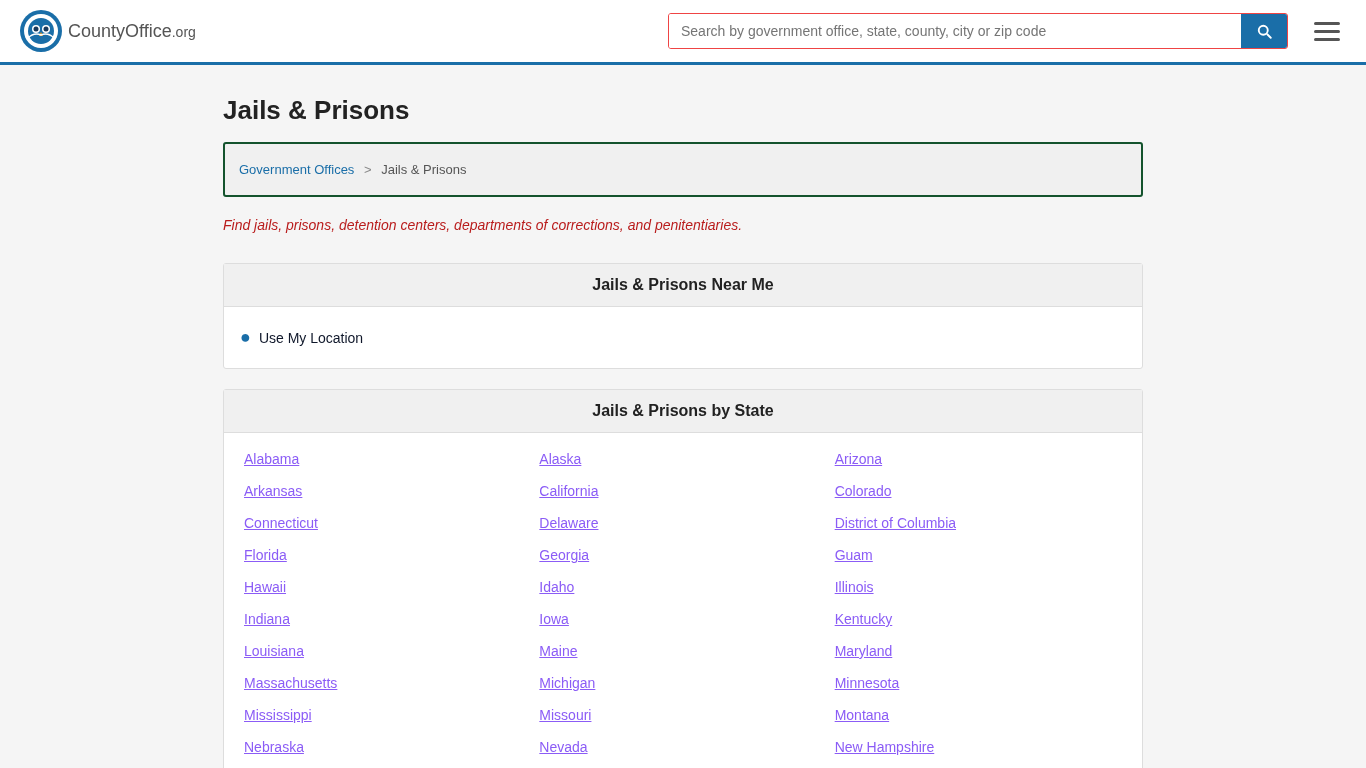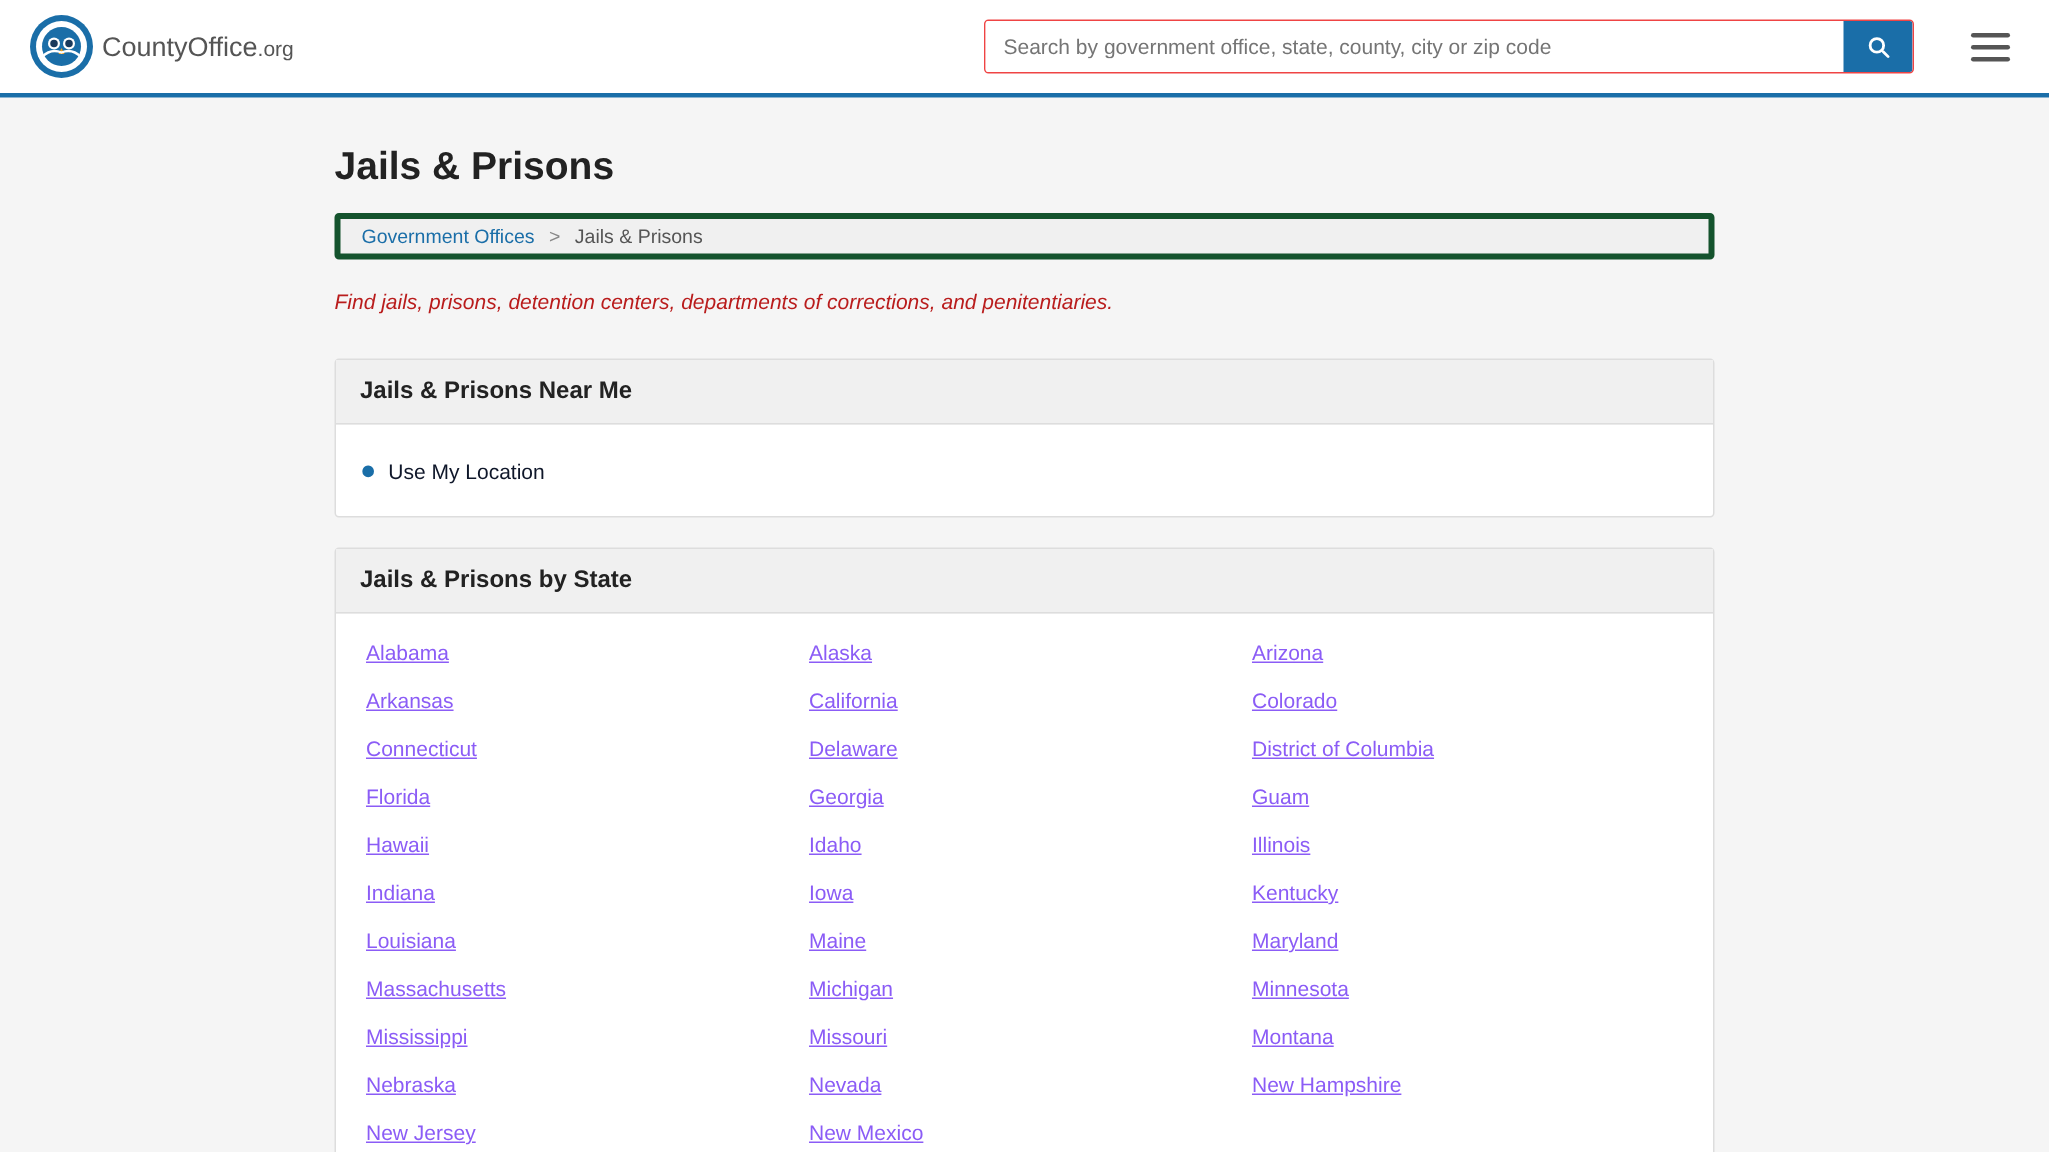--- a/index.html
+++ b/index.html
@@ -5,21 +5,21 @@
     * { margin: 0; padding: 0; box-sizing: border-box; }
     body { font-family: Arial, sans-serif; background: #f5f5f5; color: #333; font-size: 14px; }
 
     
     #header {
       background: #fff;
       border-bottom: 3px solid #1a6ea8;
       padding: 10px 20px;
       display: flex;
       align-items: center;
-      gap: 32px;
+      gap: 20px;
     }
     #logo-area {
       display: flex;
       align-items: center;
       gap: 6px;
       flex-shrink: 0;
     }
     #logo-icon {
       width: 42px;
       height: 42px;
@@ -83,22 +83,22 @@
       padding: 30px 20px;
     }
     #page-title {
       font-size: 26px;
       font-weight: bold;
       color: #222;
       margin-bottom: 16px;
     }
     #breadcrumb {
       background: #f0f0f0;
-      border: 4px solid #14532d;
-      padding: 4px 14px;
+      border: 2px solid #14532d;
+      padding: 18px 14px;
       border-radius: 3px;
       font-size: 13px;
       color: #555;
       margin-bottom: 20px;
     }
     #breadcrumb a {
       color: #1a6ea8;
       text-decoration: none;
     }
     #breadcrumb .separator {
@@ -119,20 +119,21 @@
       margin-bottom: 20px;
       background: #fff;
     }
     .section-header {
       background: #f0f0f0;
       padding: 12px 16px;
       font-size: 16px;
       font-weight: bold;
       color: #222;
       border-bottom: 1px solid #ddd;
+      text-align: center;
     }
     .section-content {
       padding: 20px 16px;
     }
 
     
     #location-link-wrap {
       display: flex;
       align-items: center;
       gap: 8px;

